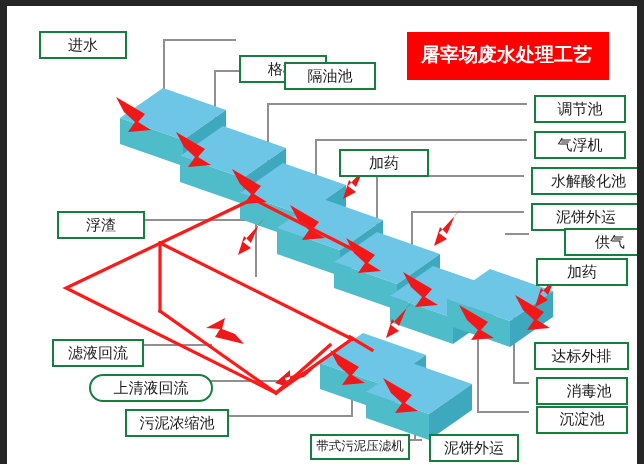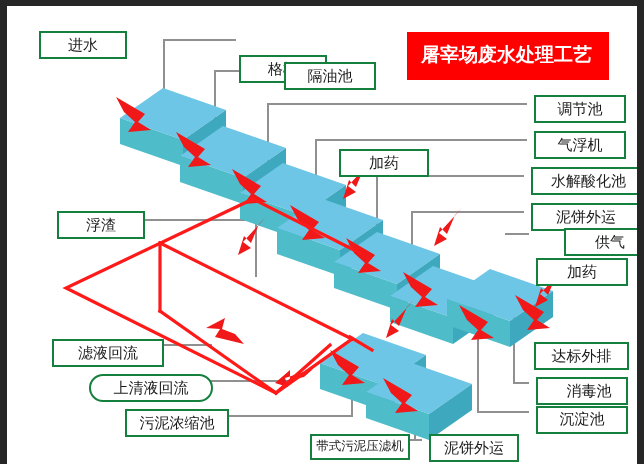--- a/index.html
+++ b/index.html
@@ -227,21 +227,21 @@
       <div class="lbl" style="left: 232px; top: 25px; width: 88px; margin-top: 24px;"><span>格栅</span></div>
       <div class="lbl" style="left: 277px; top: 56px; width: 92px;"><span>隔油池</span></div>
       <div class="lbl" style="left: 527px; top: 89px; width: 92px;"><span>调节池</span></div>
       <div class="lbl" style="left: 527px; top: 125px; width: 92px;"><span>气浮机</span></div>
       <div class="lbl" style="left: 524px; top: 161px; width: 110px; padding-left: 12px;"><span>水解酸化池</span></div>
       <div class="lbl" style="left: 524px; top: 197px; width: 110px;"><span>泥饼外运</span></div>
       <div class="lbl" style="left: 529px; top: 222px; width: 92px; margin-left: 28px;"><span>供气</span></div>
       <div class="lbl" style="left: 529px; top: 252px; width: 92px;"><span>加药</span></div>
       <div class="lbl" style="left: 332px; top: 143px; width: 90px;"><span>加药</span></div>
       <div class="lbl" style="left: 50px; top: 205px; width: 88px;"><span>浮渣</span></div>
-      <div class="lbl" style="left: 45px; top: 333px; width: 112px;"><span>滤液回流</span></div>
+      <div class="lbl" style="left: 45px; top: 333px; width: 92px;"><span>滤液回流</span></div>
       <div class="lbl" style="left: 82px; top: 368px; width: 124px; border-radius: 14px;"><span>上清液回流</span></div>
       <div class="lbl" style="left: 118px; top: 403px; width: 104px;"><span>污泥浓缩池</span></div>
       <div class="lbl small" style="left: 303px; top: 428px; width: 100px;"><span>带式污泥压滤机</span></div>
       <div class="lbl" style="left: 422px; top: 428px; width: 90px;"><span>泥饼外运</span></div>
       <div class="lbl" style="left: 527px; top: 336px; width: 95px;"><span>达标外排</span></div>
       <div class="lbl" style="left: 529px; top: 371px; width: 92px; padding-left: 21px;"><span>消毒池</span></div>
       <div class="lbl" style="left: 529px; top: 400px; width: 92px; font-family: Liberation Serif, serif;"><span>沉淀池</span></div>
     </div>
 </div>
 

